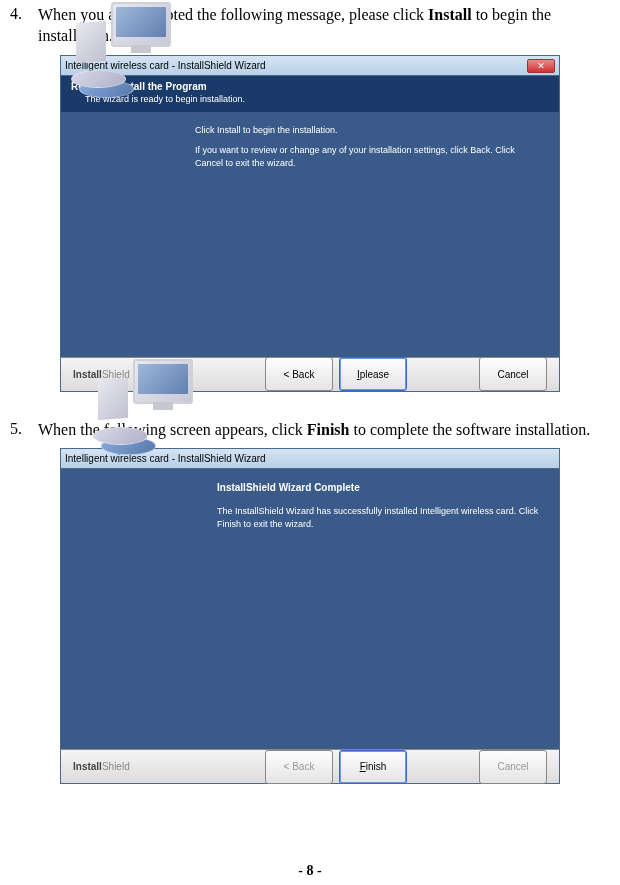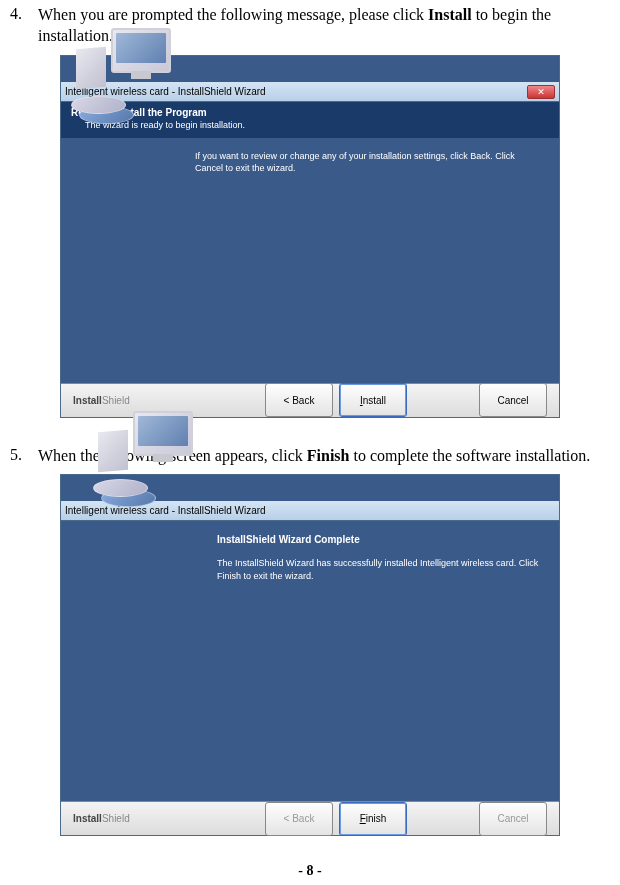--- a/index.html
+++ b/index.html
@@ -37,21 +37,20 @@
       font-size: 10px;
     }
     .wizard-titlebar {
       height: 20px;
       background: linear-gradient(to bottom, #d4e4f4, #b8d0e8);
       border-bottom: 1px solid #4a6a8a;
       display: flex;
       align-items: center;
       padding: 0 4px;
       position: relative;
-      margin-top: 26px;
     }
     .wizard-title-text {
       font-size: 10px;
       color: #000;
     }
     .close-btn {
       position: absolute;
       right: 4px;
       top: 3px;
       width: 28px;
@@ -242,30 +241,31 @@
             <div class="monitor-stand"></div>
           </div>
         <div class="box3d"></div>
         <div class="discs">
           <div class="disc disc1"></div>
           <div class="disc disc2"></div>
         </div>
       </div>
     </div>
     <div class="wizard-content">
+      <p>Click Install to begin the installation.</p>
       <p>If you want to review or change any of your installation settings, click Back. Click Cancel to exit the wizard.</p>
     </div>
   </div>
   <div class="wizard-footer">
     <div class="installshield-logo">
       <span class="is-bold">Install</span><span class="is-light">Shield</span>
     </div>
     <div class="spacer"></div>
     <button class="wiz-btn"><span>&lt; Back</span></button>
-    <button class="wiz-btn default"><span class="underline">I</span><span>nstall</span></button>
+    <button class="wiz-btn default"><span class="underline">I</span><span>please</span></button>
     <div class="btn-gap"></div>
     <button class="wiz-btn"><span>Cancel</span></button>
   </div>
 </div>
 
 <div class="step">
   <div class="step-num">5.</div>
   <div class="step-text justify">
     <span>When the following screen appears, click </span><span class="bold">Finish</span><span> to complete the software installation.</span>
   </div>

